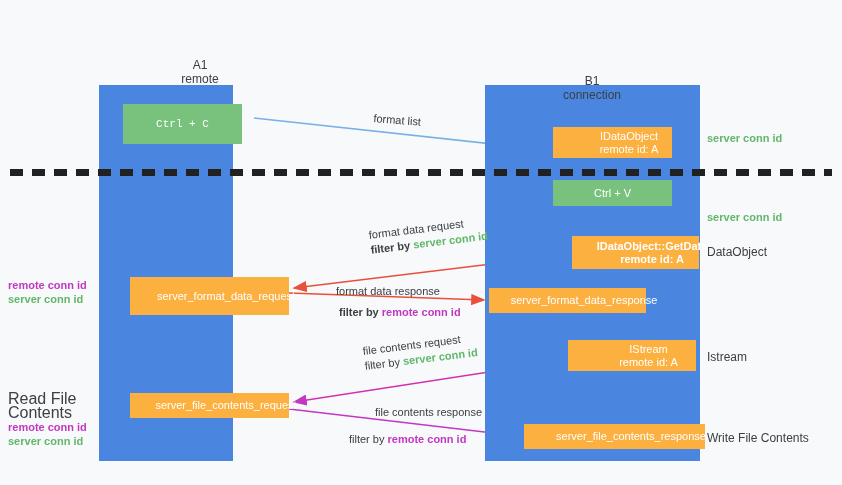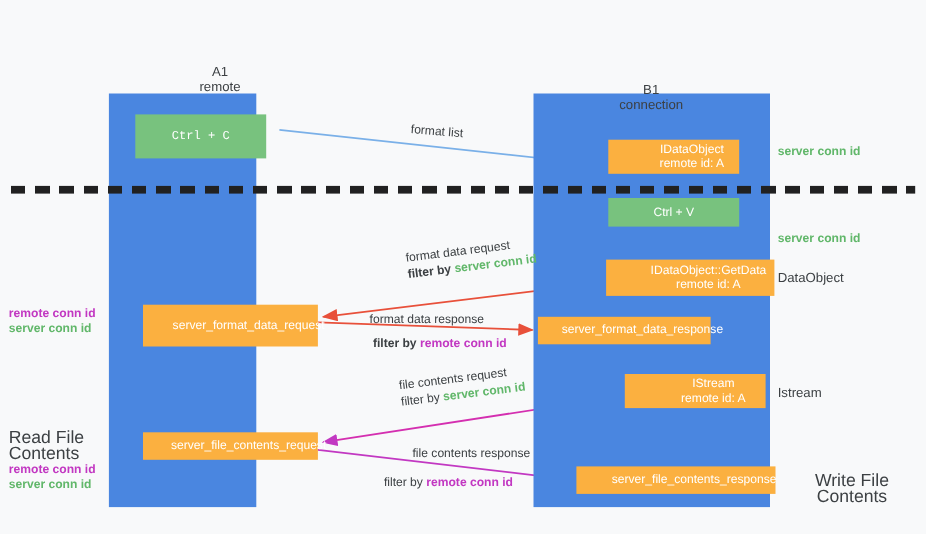--- a/index.html
+++ b/index.html
@@ -43,38 +43,38 @@
     align-items:center;justify-content:center;
     color:#ffffff;font-size:11px;line-height:13px;text-align:center;
     white-space:pre-line;
   }
   .green{background:#78c27e;}
   .orange{background:#fbb040;padding-left:33px;}
 
   #box-ctrlc{left:123px;top:104px;width:119px;height:40px;font-family:Liberation Mono, monospace;}
   #box-idataobject{left:553px;top:127px;width:119px;height:31px;}
   #box-ctrlv{left:553px;top:180px;width:119px;height:26px;}
-  #box-getdata{left:551px;top:236px;width:153px;height:33px;}
+  #box-getdata{left:572px;top:236px;width:127px;height:33px;font-weight:bold;}
   #box-fmt-req{left:130px;top:277px;width:159px;height:38px;}
   #box-fmt-resp{left:489px;top:288px;width:157px;height:25px;}
   #box-istream{left:568px;top:340px;width:128px;height:31px;}
   #box-file-req{left:130px;top:393px;width:159px;height:25px;}
   #box-file-resp{left:524px;top:424px;width:181px;height:25px;}
 
   
   .side{font-size:11px;line-height:14px;}
   .green-txt{color:#61b76a;font-weight:bold;}
   .magenta-txt{color:#c238c2;font-weight:bold;}
-  .plain-txt{color:#3c4043;text-align:center;}
+  .plain-txt{color:#3c4043;}
 
   #ann-server1{left:707px;top:131px;}
   #ann-server2{left:707px;top:210px;}
   #ann-dataobject{left:707px;top:245px;font-size:12px;}
   #ann-istream{left:707px;top:350px;font-size:12px;}
-  #ann-write{left:707px;top:431px;font-size:16px;}
+  #ann-write{left:707px;top:431px;font-size:12px;}
 
   #ann-left-mid{left:8px;top:278px;width:90px;text-align:left;}
   #ann-left-read{left:8px;top:392px;width:120px;text-align:left;}
   #ann-left-read .hdr{color:#3c4043;font-size:16px;font-weight:normal;}
 
   
   .edge-lbl{
     font-size:11px;line-height:15px;color:#3c4043;white-space:nowrap;
     transform-origin:left top;
   }

